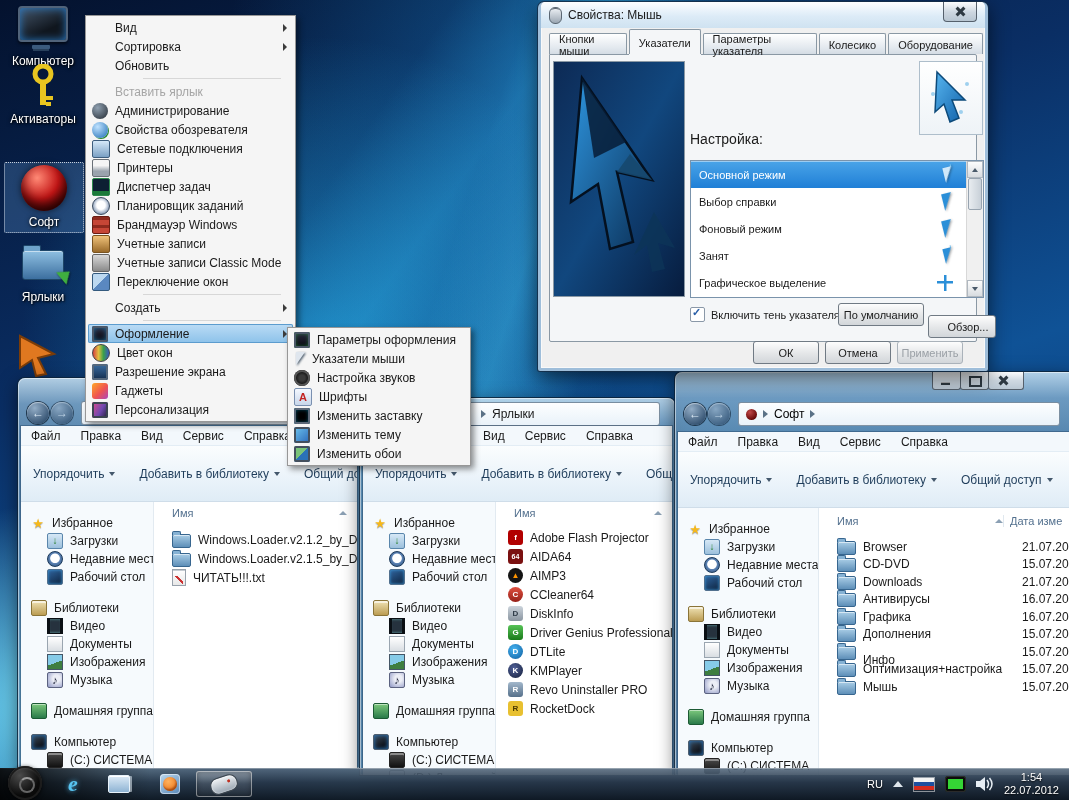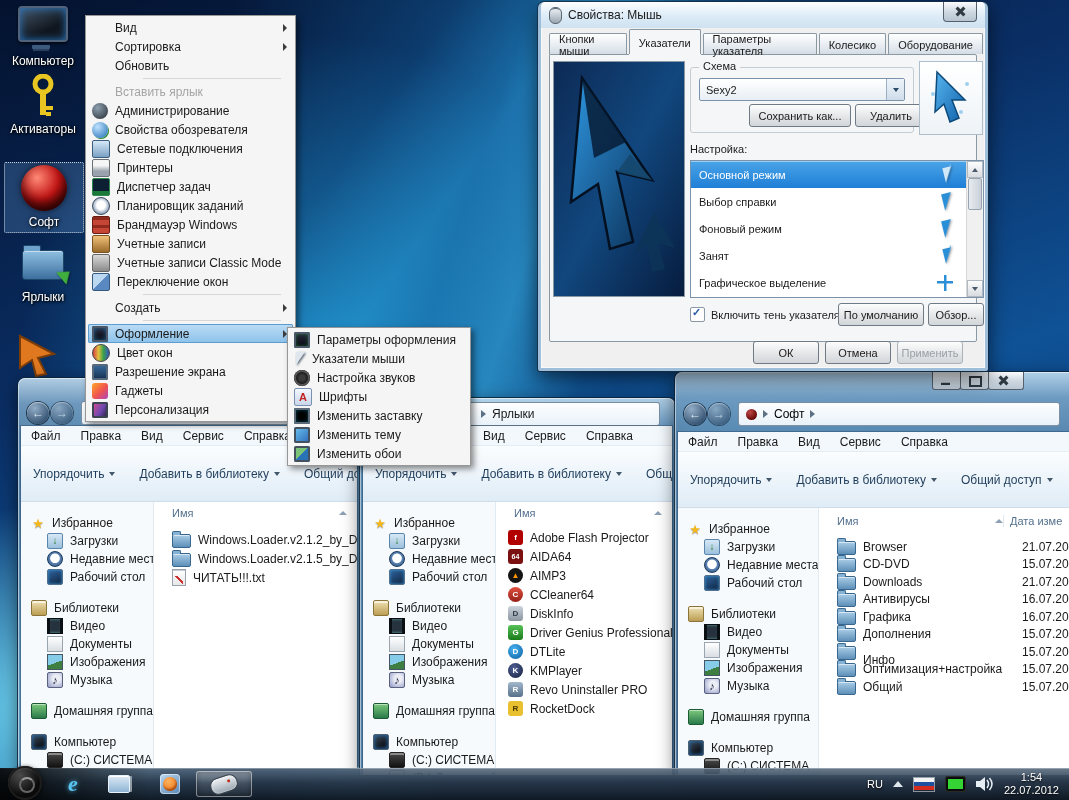--- a/index.html
+++ b/index.html
@@ -190,21 +190,21 @@
   .prevbox{position:absolute;background:linear-gradient(#ffffff,#eef3f7);border:1px solid #aebecb;display:flex;align-items:center;justify-content:center;}
   .reddot{width:11px;height:11px;flex:none;border-radius:50%;background:radial-gradient(circle at 35% 30%,#c04848,#6a0a0a 70%,#2a0000);}
 </style>
 </head>
 <body>
 
 <div class="dicon" style="top:6px;">
   <span class="computer-desktop-icon"></span>
   <span style="margin-top:8px;">Компьютер</span>
 </div>
-<div class="dicon" style="top:74px;">
+<div class="dicon" style="top:64px;">
   <svg width="30" height="44" viewBox="0 0 30 44">
     <circle cx="15" cy="10" r="8" fill="none" stroke="#e8c520" stroke-width="5"></circle>
     <rect x="12" y="17" width="6" height="24" fill="#e8c520"></rect>
     <rect x="18" y="32" width="7" height="4" fill="#e8c520"></rect>
     <rect x="18" y="38" width="5" height="4" fill="#e8c520"></rect>
   </svg>
   <span>Активаторы</span>
 </div>
 <div class="dicon sel" style="top:162px;">
   <span class="soft-sphere-icon"></span>
@@ -684,21 +684,21 @@
             </div>
 
             <div class="frow" style="height:17.5px;padding-right:0;">
               <span class=" folder-icon"></span>
               <span style="flex:1;overflow:hidden;">Оптимизация+настройка</span>
               <span style="width:50px;flex:none;overflow:hidden;">15.07.2012</span>
             </div>
 
             <div class="frow" style="height:17.5px;padding-right:0;">
               <span class=" folder-icon"></span>
-              <span style="flex:1;overflow:hidden;">Общий</span>
+              <span style="flex:1;overflow:hidden;">Мышь</span>
               <span style="width:50px;flex:none;overflow:hidden;">15.07.2012</span>
             </div>
           </div>
       </div>
     </div>
   </div>
 </div>
 
 <div class="dialog" style="left:538px;top:2px;width:444px;height:366px;z-index:40;">
   <div class="dlg-title">
@@ -732,48 +732,37 @@
             <stop offset="1" stop-color="#0a2e55"></stop>
         </linearGradient>
       </defs>
       <rect width="130" height="234" fill="url(#bgimg)"></rect>
       <polygon points="28,16 98,118 63,110 79,180 56,187 44,122 17,140" fill="url(#curg)" stroke="#04101f" stroke-width="2.5"></polygon>
       <polygon points="28,16 72,80 40,96" fill="#071c36" opacity=".85"></polygon>
       <polygon points="98,118 63,110 76,92" fill="#16486e" opacity=".9"></polygon>
       <polygon points="100,150 121,186 104,181 111,207 98,210 93,183 80,193" fill="#0d3558" opacity=".8"></polygon>
     </svg>
 
-    <div class="groupbox" style="left:140px;top:12px;width:222px;height:64px;">
-      <span class="grouplabel">Схема</span>
-      <div class="combo" style="left:8px;top:10px;right:8px;">
-        <span class="val">Sexy2</span>
-        <span class="dd">
-            <span class="dd-arrow"></span>
-          </span>
-      </div>
-      <span class="btn" style="left:58px;top:36px;width:100px;">Сохранить как...</span>
-      <span class="btn" style="left:164px;top:36px;width:70px;right:auto;">Удалить</span>
-    </div>
 
     <div class="prevbox" style="left:369px;top:6px;width:62px;height:72px;">
       <svg width="52" height="60" viewBox="0 0 52 60">
         <defs>
             <linearGradient id="pcg" x1="0" y1="0" x2="1" y2="1">
               <stop offset="0" stop-color="#58b6f0"></stop>
               <stop offset="1" stop-color="#1060a8"></stop>
             </linearGradient>
           </defs>
         <circle cx="8" cy="26" r="2" fill="#9fd0ee"></circle>
           <circle cx="42" cy="16" r="2" fill="#9fd0ee"></circle>
           <circle cx="36" cy="44" r="2" fill="#9fd0ee"></circle>
         <polygon points="12,4 40,32 27,32 34,50 25,54 19,36 10,44" fill="url(#pcg)" stroke="#0d4a7a" stroke-width="1.5"></polygon>
       </svg>
     </div>
 
-    <div style="position:absolute;left:140px;top:88px;font-size:11px;color:#1a1a1a;">Настройка:</div>
+    <div style="position:absolute;left:140px;top:76px;font-size:14px;color:#1a1a1a;">Настройка:</div>
 
     <div class="listbox" style="left:140px;top:105px;width:292px;height:136px;">
       <div>
 
           <div class="lrow selected">
             <span>Основной режим</span>
             <span class="lcur cursor-arrow-fancy"></span>
           </div>
 
           <div class="lrow">
@@ -805,21 +794,21 @@
             <span class="tri-down"></span>
           </div>
       </div>
     </div>
 
     <div class="cbrow" style="left:140px;top:252px;">
       <span class="cb checked"></span>
       <span>Включить тень указателя</span>
     </div>
     <span class="btn" style="left:288px;top:248px;width:84px;">По умолчанию</span>
-    <span class="btn" style="left:378px;top:248px;width:54px;">Обзор...</span>
+    <span class="btn" style="left:378px;top:260px;width:54px;padding-left:12px;">Обзор...</span>
   </div>
 
   <span class="btn" style="left:212px;top:339px;width:64px;">ОК</span>
   <span class="btn" style="left:284px;top:339px;width:64px;">Отмена</span>
   <span class="btn disabled" style="left:356px;top:339px;width:64px;">Применить</span>
 </div>
 
 <div class="menu" style="left:85px;top:15px;width:205px;z-index:50;">
 
     <div class="mrow">

